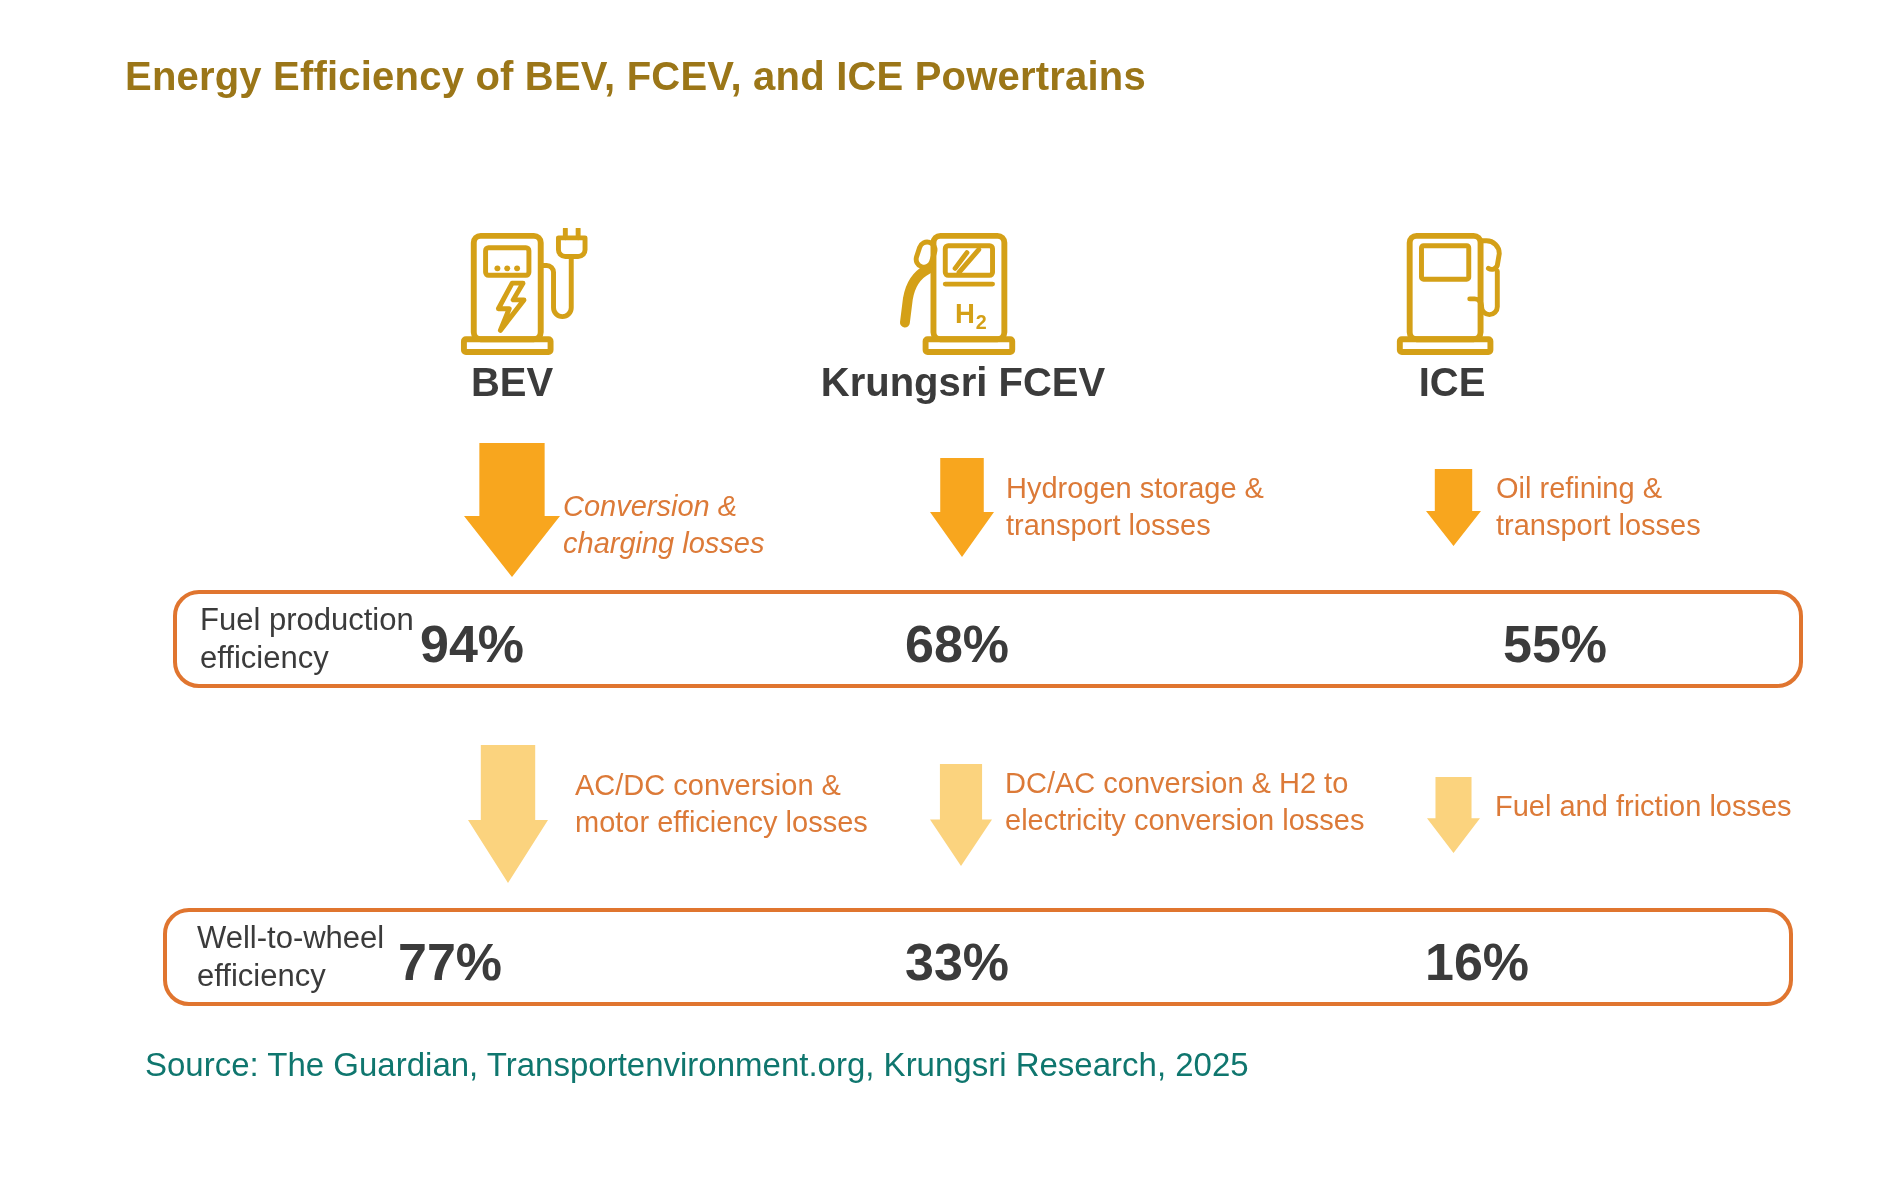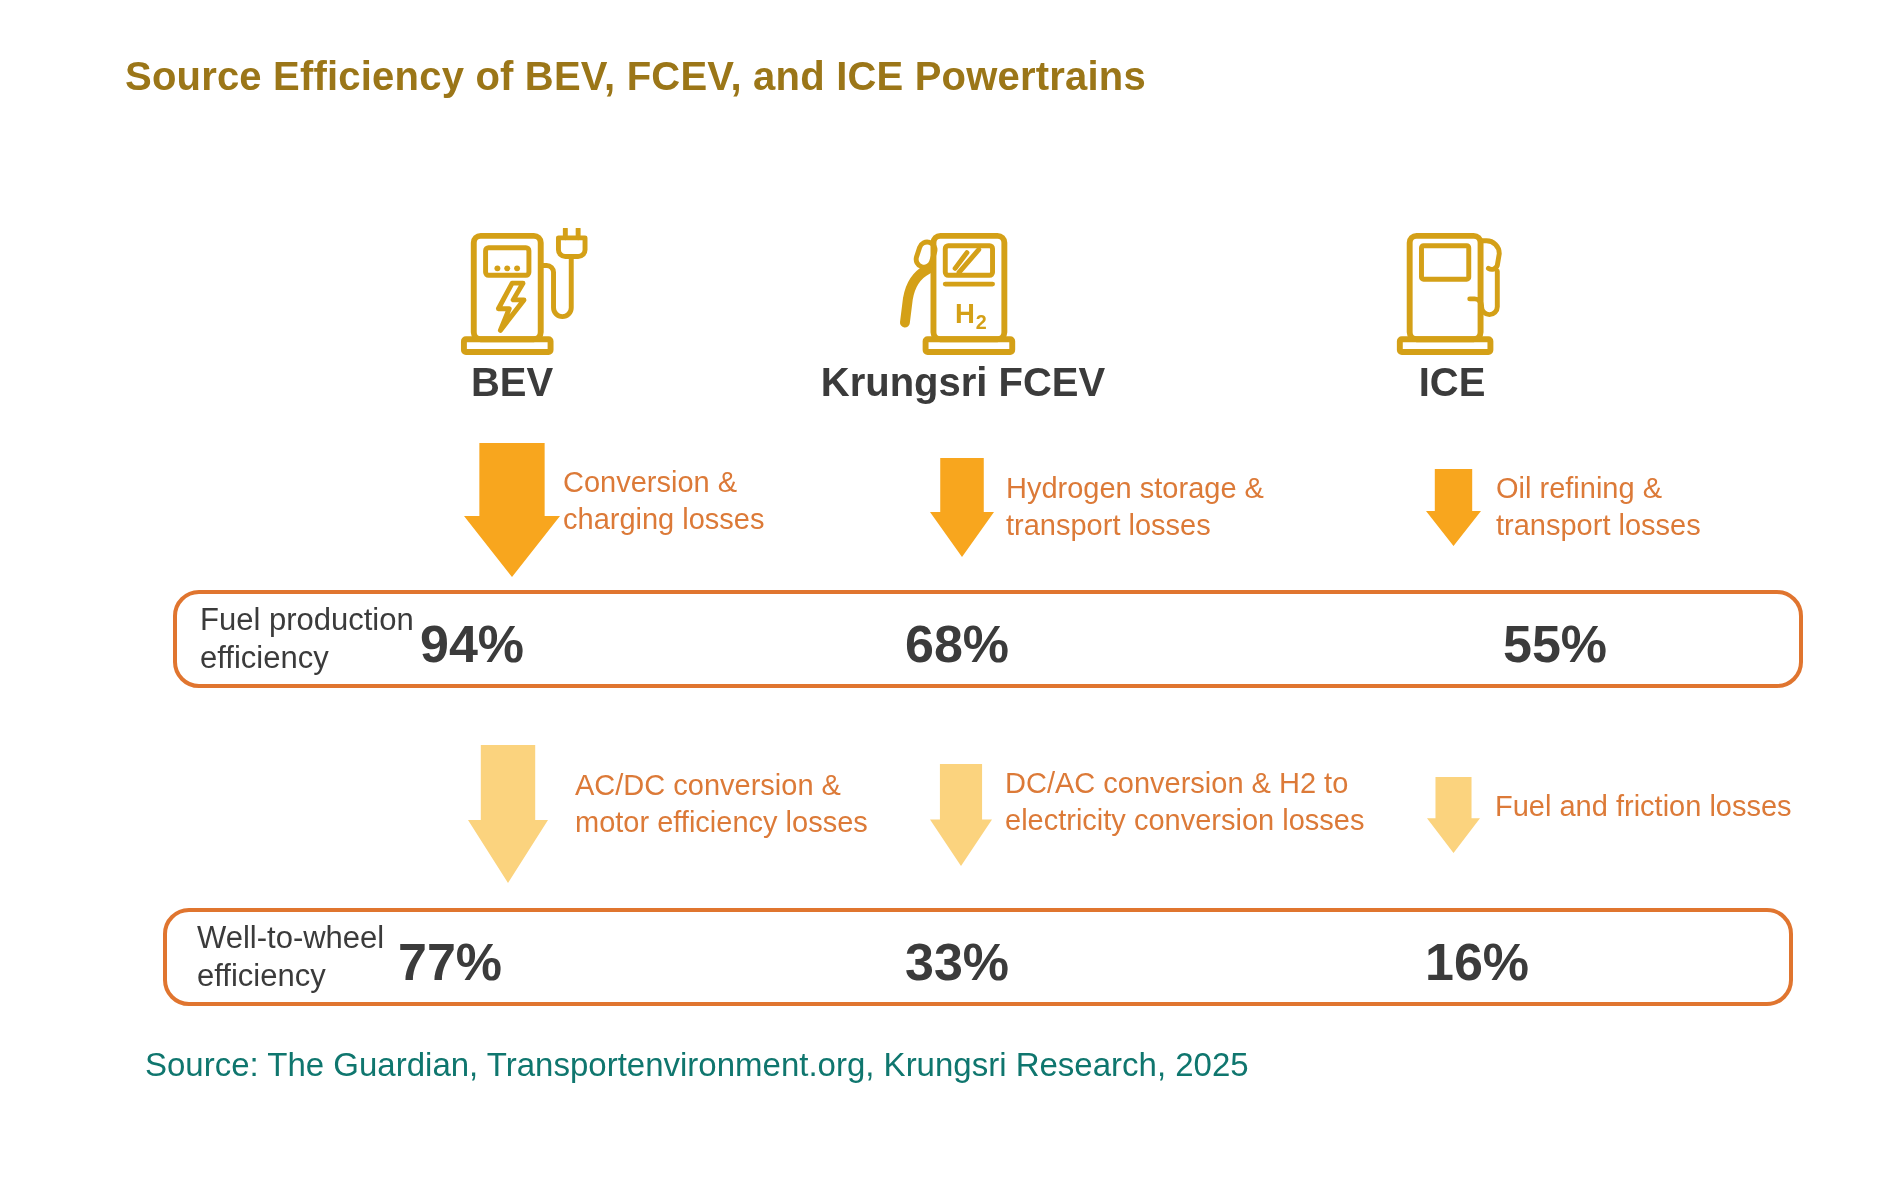--- a/index.html
+++ b/index.html
@@ -29,21 +29,21 @@
   .box-label span { display:block; white-space:nowrap; }
   .pct { position:absolute; font-size:52px; font-weight:bold; color:#3B3B3B; white-space:nowrap; }
 
   .source { position:absolute; left:145px; top:1046px; font-size:33px; color:#0f766e; }
 </style>
 </head>
 <body>
 
 <div class="canvas">
 
-  <div class="title">Source Efficiency of BEV, FCEV, and ICE Powertrains</div>
+  <div class="title">Energy Efficiency of BEV, FCEV, and ICE Powertrains</div>
 
   <svg class="icon" style="left:448px; top:228px;" width="150" height="128" viewBox="0 0 140 130">
     <rect class="st" x="10" y="113" width="88" height="13" rx="2"></rect>
     <rect class="st" x="20" y="8" width="68" height="105" rx="7"></rect>
     <rect class="st thin" x="32" y="20" width="44" height="28" rx="3"></rect>
     <circle class="fl" cx="44" cy="41" r="3"></circle>
     <circle class="fl" cx="54" cy="41" r="3"></circle>
     <circle class="fl" cx="64" cy="41" r="3"></circle>
     <path class="st thin" d="M59 56 L70 56 L60 73 L71 73 L47 104 L56 82 L45 82 Z"></path>
     <path class="st thin" d="M113 1 v9 M126 1 v9"></path>
@@ -78,21 +78,21 @@
   <svg class="arrow s1" style="left:464px; top:443px;" width="96" height="134" viewBox="0 0 100 158" preserveAspectRatio="none">
       <path d="M16 0 H84 V86 H100 L50 158 L0 86 H16 Z"></path>
     </svg>
   <svg class="arrow s1" style="left:930px; top:458px;" width="64" height="99" viewBox="0 0 100 158" preserveAspectRatio="none">
       <path d="M16 0 H84 V86 H100 L50 158 L0 86 H16 Z"></path>
     </svg>
   <svg class="arrow s1" style="left:1426px; top:469px;" width="55" height="77" viewBox="0 0 100 158" preserveAspectRatio="none">
       <path d="M16 0 H84 V86 H100 L50 158 L0 86 H16 Z"></path>
     </svg>
 
-  <div class="loss" style="left:563px; top:464px;">
+  <div class="loss" style="left:563px; top:488px;font-style:italic;">
     <span>Conversion &amp;</span>
     <span>charging losses</span>
   </div>
   <div class="loss" style="left:1006px; top:470px;">
     <span>Hydrogen storage &amp;</span>
     <span>transport losses</span>
   </div>
   <div class="loss" style="left:1496px; top:470px;">
     <span>Oil refining &amp;</span>
     <span>transport losses</span>

